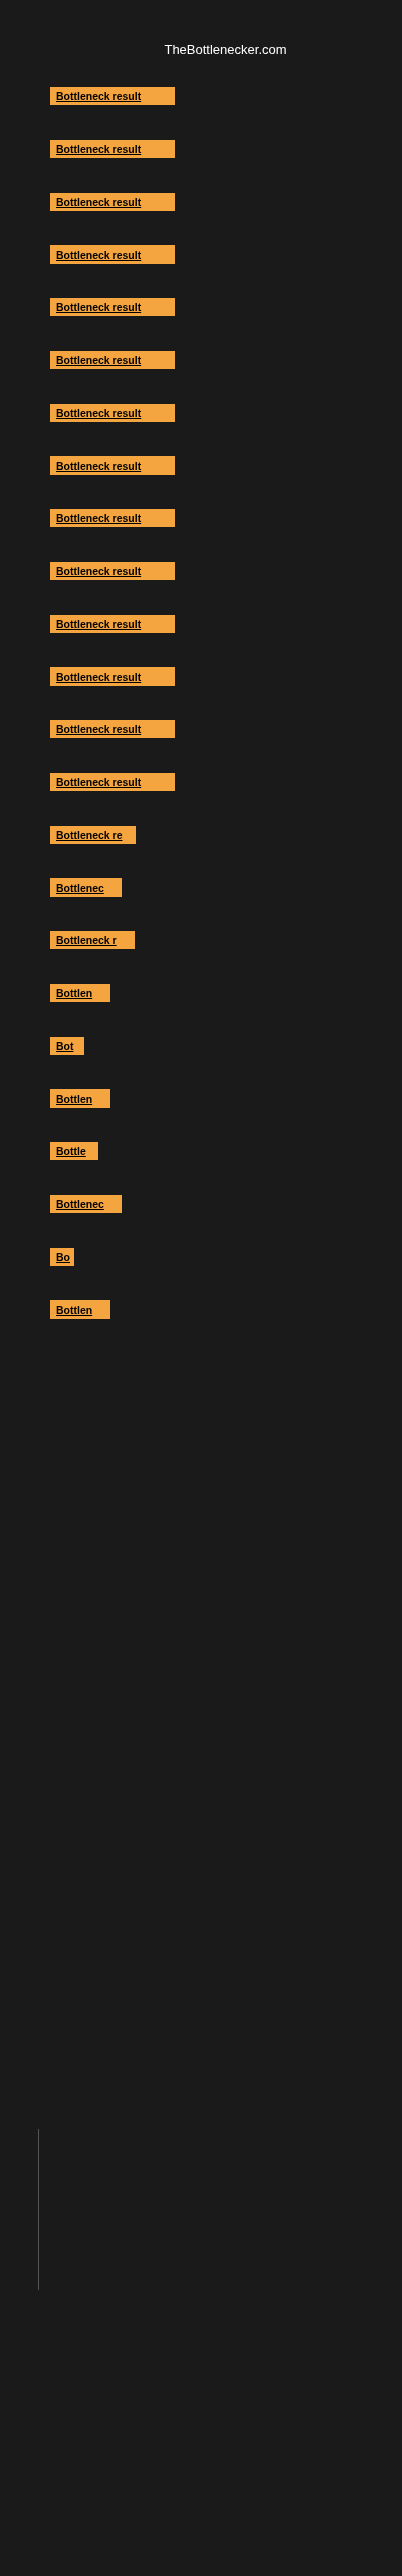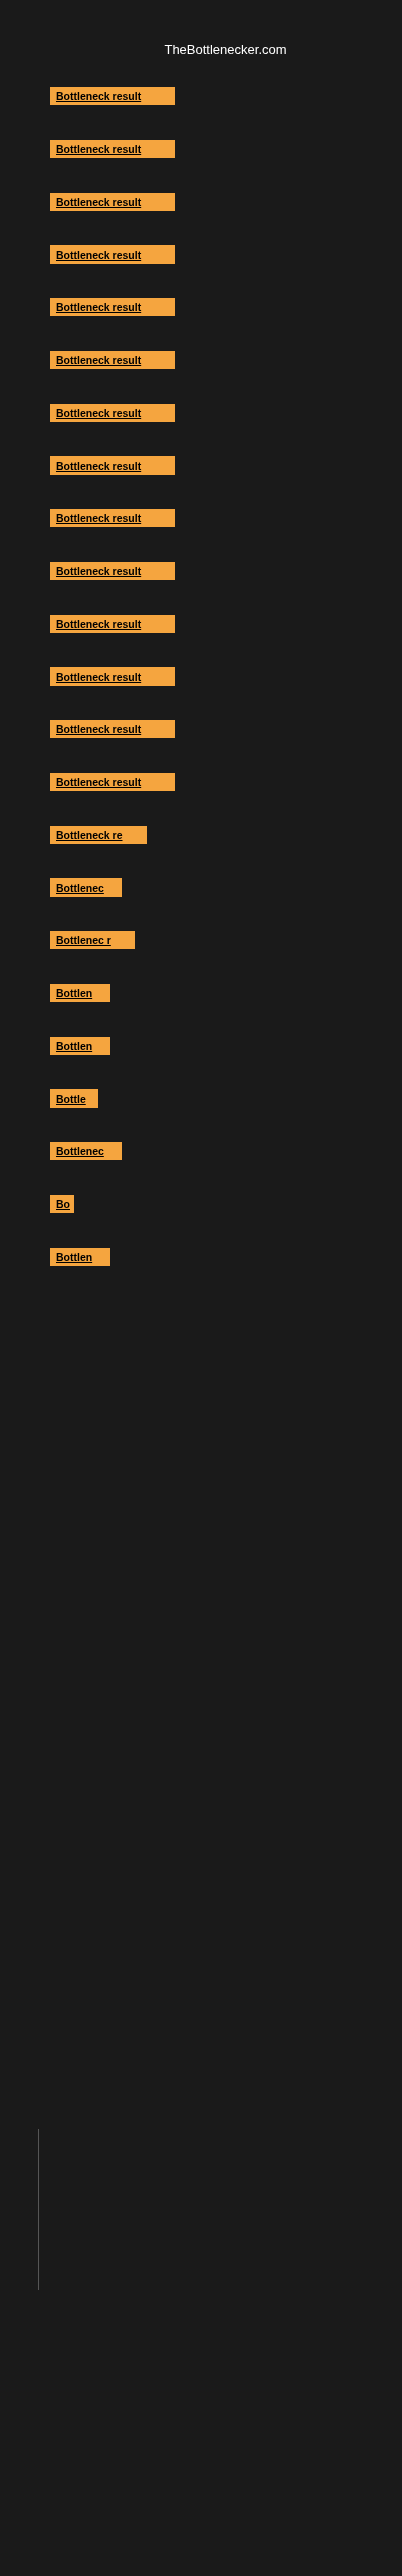--- a/index.html
+++ b/index.html
@@ -64,24 +64,25 @@
     <div class="row"><div class="bottleneck-bar" style="width: 125px; max-width: 125px;">Bottleneck result</div></div>
     <div class="row"><div class="bottleneck-bar" style="width: 125px; max-width: 125px;">Bottleneck result</div></div>
     <div class="row"><div class="bottleneck-bar" style="width: 125px; max-width: 125px;">Bottleneck result</div></div>
     <div class="row"><div class="bottleneck-bar" style="width: 125px; max-width: 125px;">Bottleneck result</div></div>
     <div class="row"><div class="bottleneck-bar" style="width: 125px; max-width: 125px;">Bottleneck result</div></div>
     <div class="row"><div class="bottleneck-bar" style="width: 125px; max-width: 125px;">Bottleneck result</div></div>
     <div class="row"><div class="bottleneck-bar" style="width: 125px; max-width: 125px;">Bottleneck result</div></div>
     <div class="row"><div class="bottleneck-bar" style="width: 125px; max-width: 125px;">Bottleneck result</div></div>
     <div class="row"><div class="bottleneck-bar" style="width: 125px; max-width: 125px;">Bottleneck result</div></div>
     <div class="row"><div class="bottleneck-bar" style="width: 125px; max-width: 125px;">Bottleneck result</div></div>
-    <div class="row"><div class="bottleneck-bar" style="width: 97px; max-width: 97px;">Bottleneck re</div></div>
+    <div class="row"><div class="bottleneck-bar" style="width: 86px; max-width: 97px;">Bottleneck re</div></div>
     <div class="row"><div class="bottleneck-bar" style="width: 72px; max-width: 72px;">Bottlenec</div></div>
-    <div class="row"><div class="bottleneck-bar" style="width: 85px; max-width: 85px;">Bottlenec r</div></div>
+    <div class="row"><div class="bottleneck-bar" style="width: 85px; max-width: 85px;">Bottleneck r</div></div>
     <div class="row"><div class="bottleneck-bar" style="width: 60px; max-width: 60px;">Bottlen</div></div>
+    <div class="row"><div class="bottleneck-bar" style="width: 34px; max-width: 34px;">Bot</div></div>
     <div class="row"><div class="bottleneck-bar" style="width: 60px; max-width: 60px;">Bottlen</div></div>
     <div class="row"><div class="bottleneck-bar" style="width: 48px; max-width: 48px;">Bottle</div></div>
     <div class="row"><div class="bottleneck-bar" style="width: 72px; max-width: 72px;">Bottlenec</div></div>
     <div class="row"><div class="bottleneck-bar" style="width: 24px; max-width: 24px;">Bo</div></div>
     <div class="row"><div class="bottleneck-bar" style="width: 60px; max-width: 60px;">Bottlen</div></div>
   </div>
 
 <div class="vertical-line"></div>
 
 

